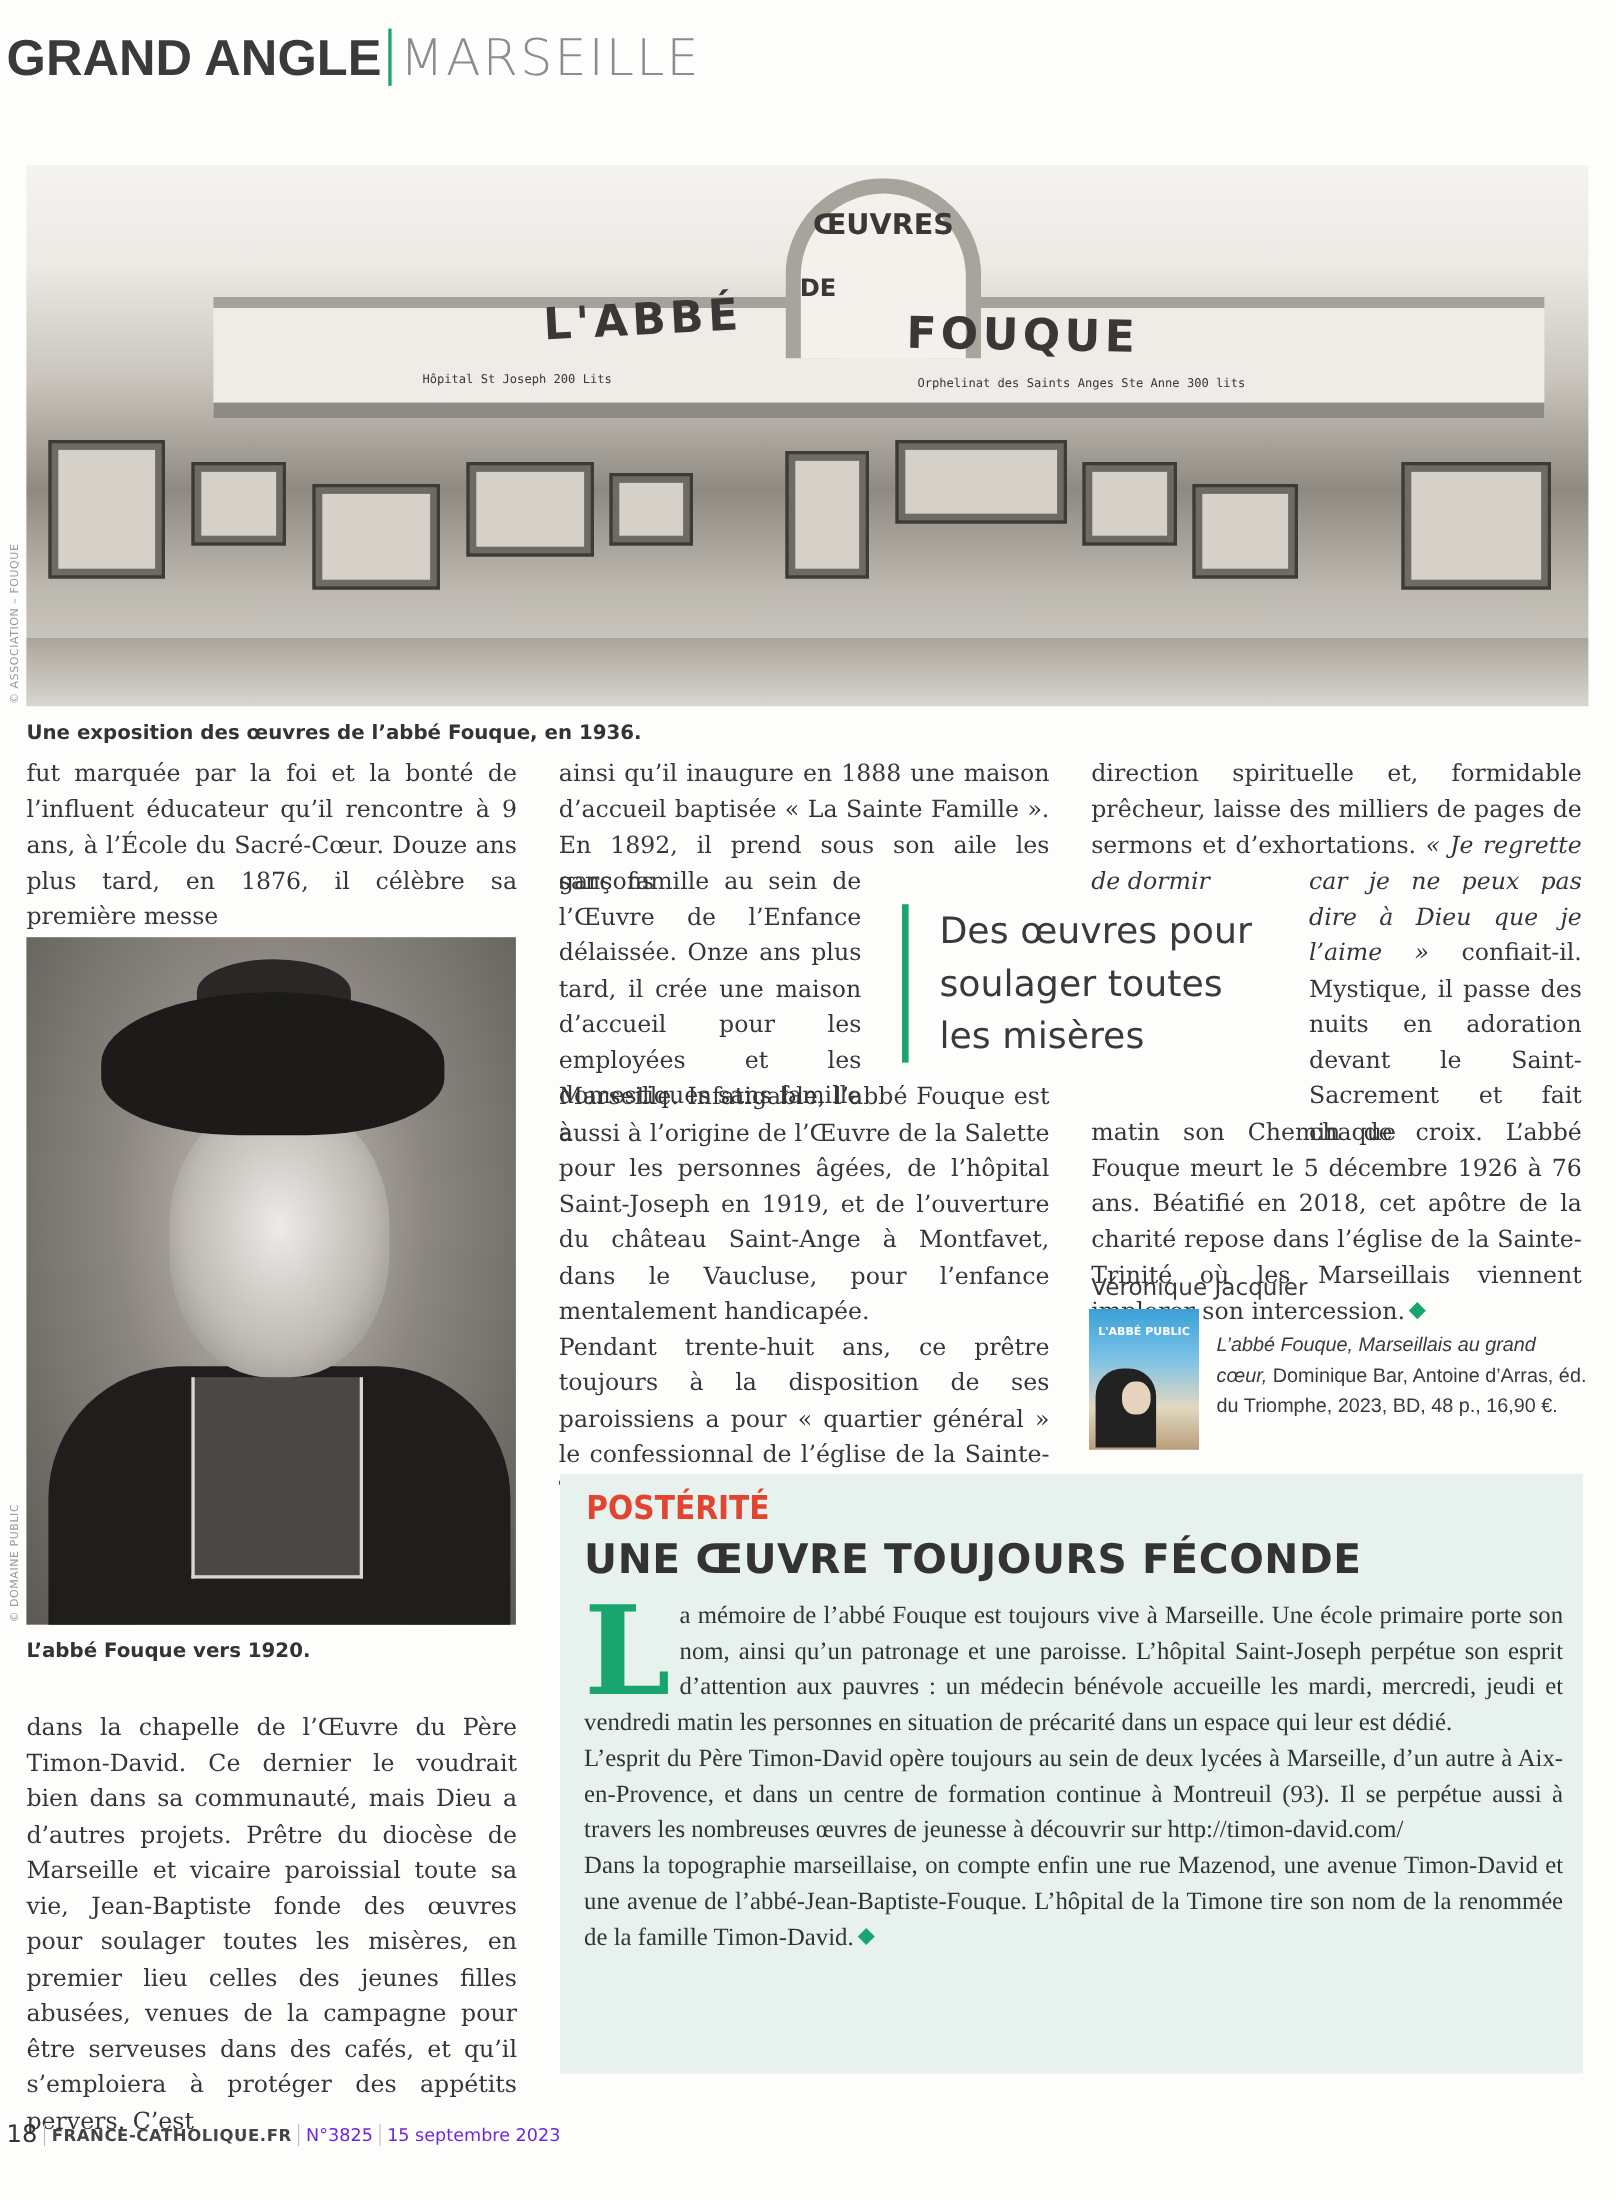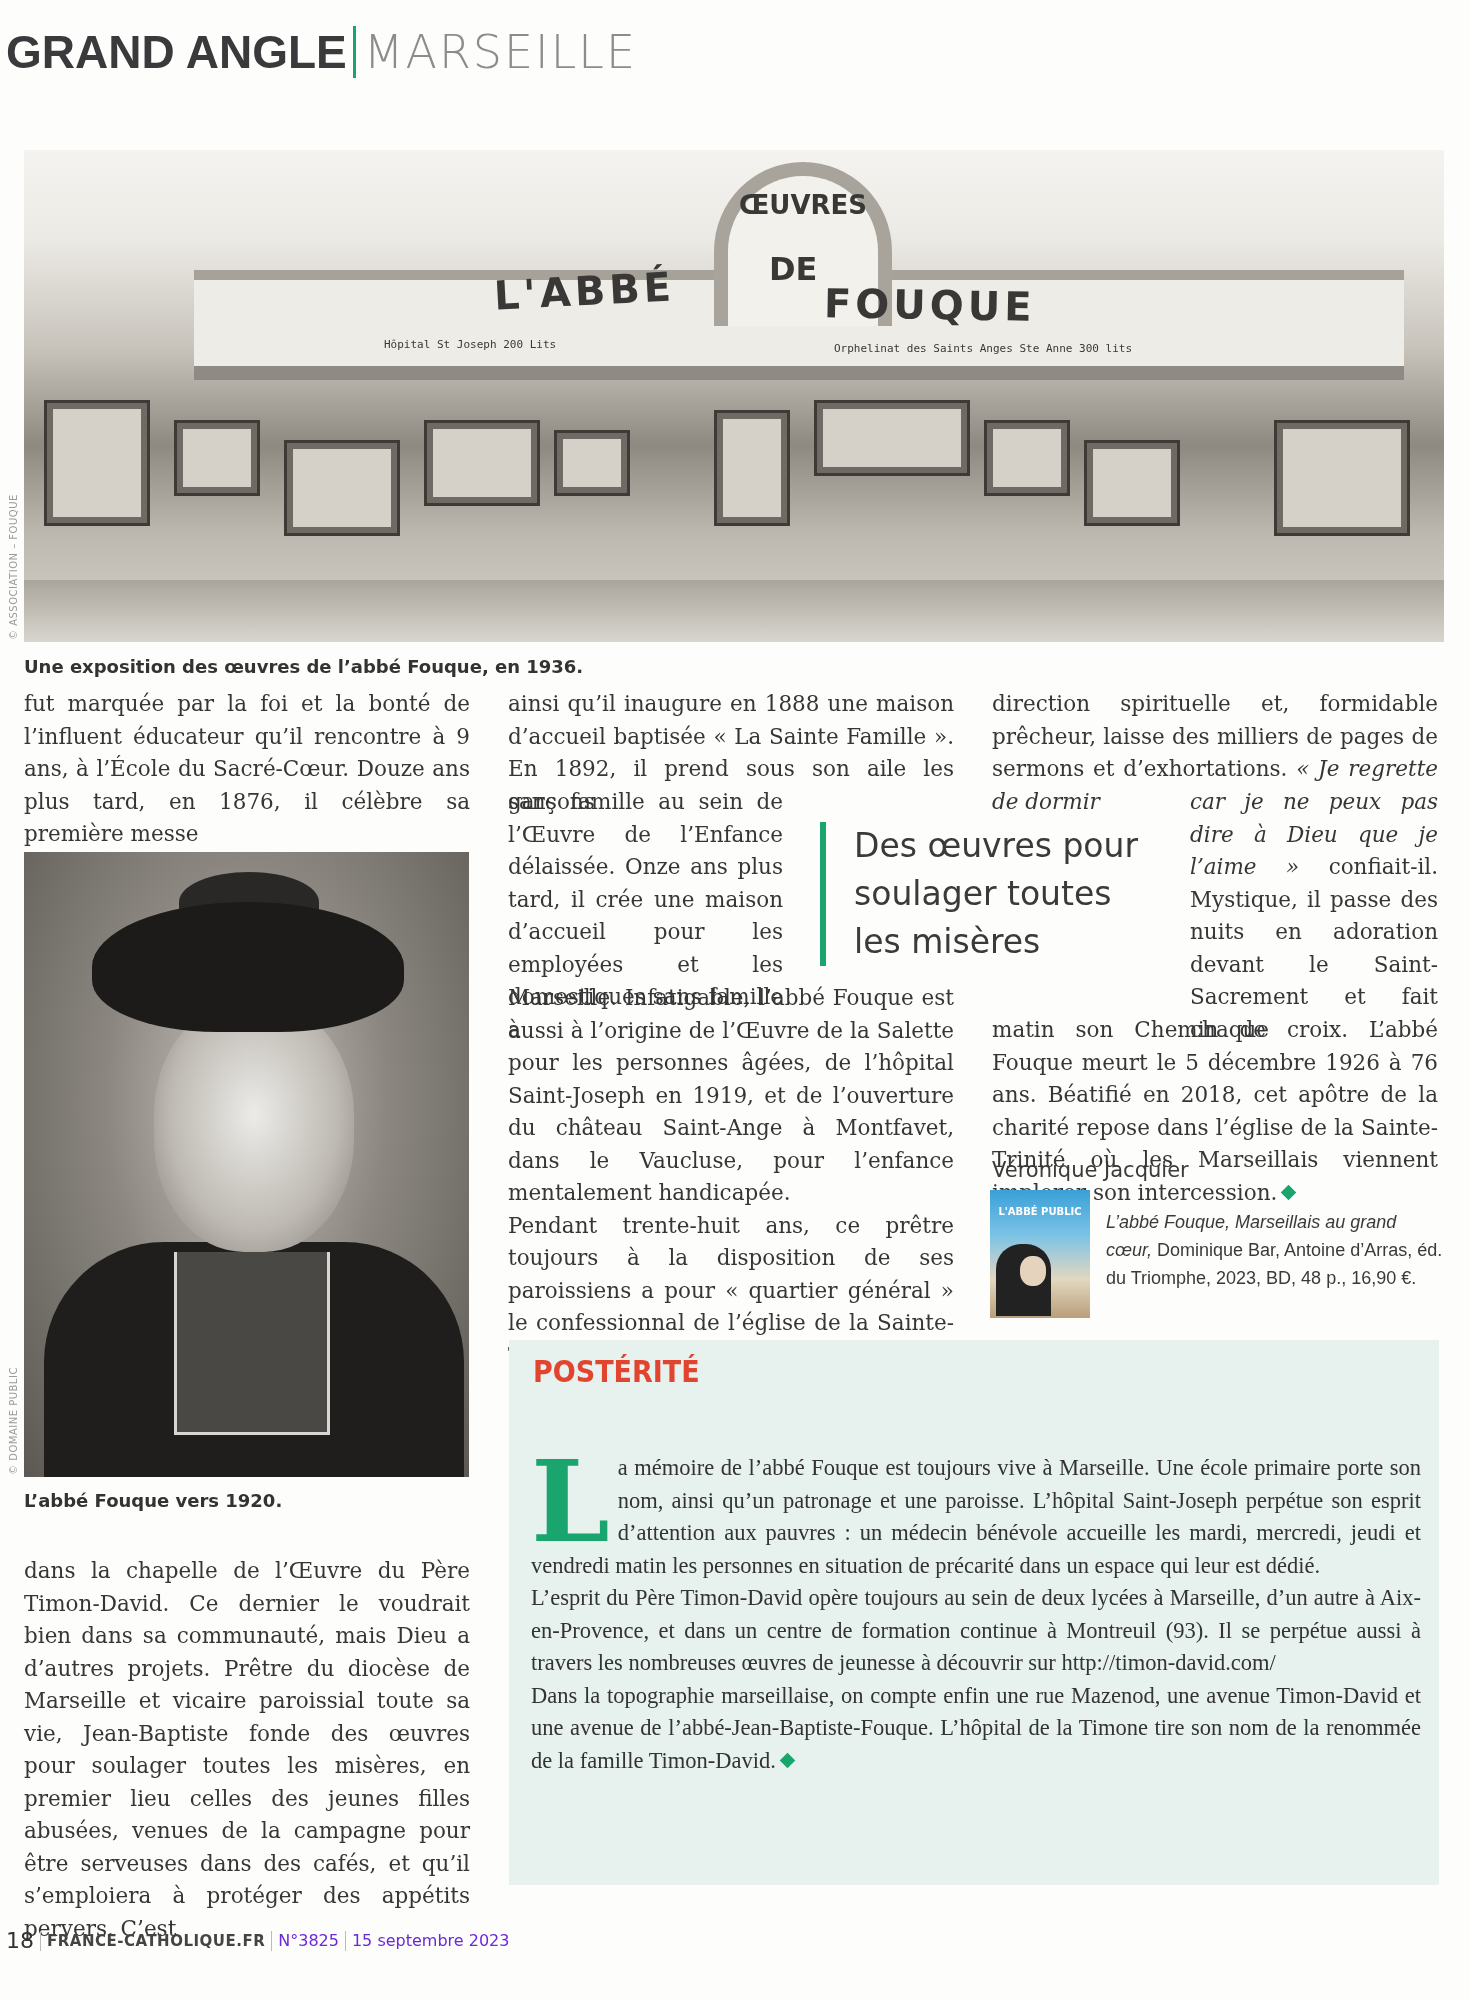--- a/index.html
+++ b/index.html
@@ -13,21 +13,21 @@
   .hdr-sub { font-family:"DejaVu Sans", sans-serif; font-weight:200; font-size:46px; color:#8c8c8c; letter-spacing:2px; font-stretch:condensed; }
 
   
   .photo-top { left:24px; top:150px; width:1420px; height:492px; background:linear-gradient(#f5f3ef 0%, #eceae5 18%, #c8c4bc 40%, #8e8a82 60%, #bcb8b0 78%, #d8d5ce 100%); overflow:hidden; }
   .arch { left:690px; top:12px; width:150px; height:150px; border:14px solid #a8a49c; border-bottom:none; border-radius:90px 90px 0 0; background:#f3f1ec; }
   .band { left:170px; top:120px; width:1210px; height:86px; background:#eeece7; border-top:10px solid #a6a29a; border-bottom:14px solid #8f8b84; }
   .sign { font-family:"DejaVu Sans", sans-serif; font-weight:700; color:#3a3836; }
   .sign-abbe { left:470px; top:118px; font-size:40px; letter-spacing:4px; transform:rotate(-3deg); }
   .sign-fouque { left:800px; top:132px; font-size:40px; letter-spacing:4px; transform:rotate(1deg); }
   .sign-oeuvres { left:715px; top:40px; font-size:26px; }
-  .sign-de { left:745px; top:100px; font-size:32px; }
+  .sign-de { left:703px; top:100px; font-size:22px; }
   .sign-small { font-family:"DejaVu Sans Mono", monospace; font-size:11px; color:#3a3836; }
   .panels { left:0; top:230px; width:1420px; height:190px; }
   .panel { position:absolute; background:#6f6b64; border:3px solid #3e3b37; }
   .panel i { position:absolute; inset:6px; background:#d5d1c9; }
   .floor { left:0; top:430px; width:1420px; height:62px; background:linear-gradient(#aaa59c,#d9d6cf); }
   .credit { font-family:"DejaVu Sans", sans-serif; font-size:10px; color:#9a9a9a; transform:rotate(-90deg); transform-origin:left top; white-space:nowrap; letter-spacing:0.5px; }
 
   .cap { font-family:"DejaVu Sans", sans-serif; font-weight:700; font-size:18px; color:#333; }
 
   
@@ -169,20 +169,21 @@
   <div class="abs book-title">L'ABBÉ PUBLIC</div>
   <div class="abs book-fig"></div>
   <div class="abs book-face"></div>
 </div>
 <div class="abs book-ref" style="left:1106px;top:1208px;width:340px;">
   <span class="it">L’abbé Fouque, Marseillais au grand cœur,</span><span> Dominique Bar, Antoine d’Arras, éd. du Triomphe, 2023, BD, 48 p., 16,90 €.</span>
 </div>
 
 <div class="abs box">
   <div class="abs kicker" style="left:24px;top:14px;">POSTÉRITÉ</div>
+  <div class="abs box-title" style="left:22px;top:56px;">UNE ŒUVRE TOUJOURS FÉCONDE</div>
   <div class="abs box-body" style="left:22px;top:112px;width:890px;">
     <p><span class="dropcap">L</span><span>a mémoire de l’abbé Fouque est toujours vive à Marseille. Une école primaire porte son nom, ainsi qu’un patronage et une paroisse. L’hôpital Saint-Joseph perpétue son esprit d’attention aux pauvres : un médecin bénévole accueille les mardi, mercredi, jeudi et vendredi matin les personnes en situation de précarité dans un espace qui leur est dédié.</span></p>
     <p>L’esprit du Père Timon-David opère toujours au sein de deux lycées à Marseille, d’un autre à Aix-en-Provence, et dans un centre de formation continue à Montreuil (93). Il se perpétue aussi à travers les nombreuses œuvres de jeunesse à découvrir sur http://timon-david.com/</p>
     <p><span>Dans la topographie marseillaise, on compte enfin une rue Mazenod, une avenue Timon-David et une avenue de l’abbé-Jean-Baptiste-Fouque. L’hôpital de la Timone tire son nom de la renommée de la famille Timon-David.</span><span class="diamond"></span></p>
   </div>
 </div>
 
 <div class="abs foot">
   <span class="foot-num">18</span>
   <span class="foot-sep"></span>

